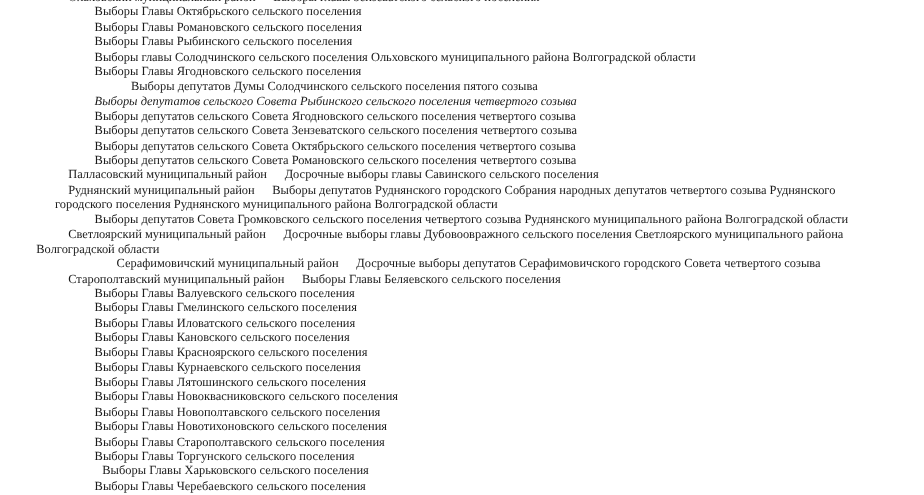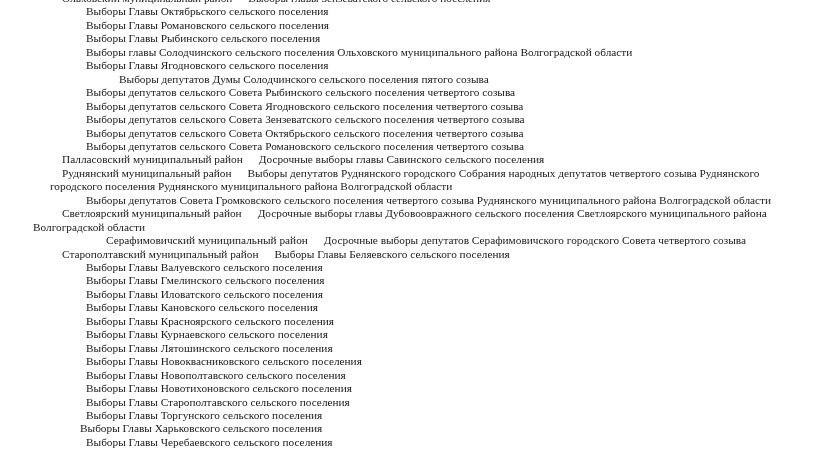--- a/index.html
+++ b/index.html
@@ -16,21 +16,21 @@
 <body>
 
 <div class="doc" id="doc">
     <div class="line" style="top: 0px; left: 62px;"><span>Ольховский муниципальный район</span><span class="gap" style="width: 16px;"></span><span>Выборы главы Зензеватского сельского поселения</span></div>
     <div class="line" style="top: 13.45px; left: 86px;">Выборы Главы Октябрьского сельского поселения</div>
     <div class="line" style="top: 26.9px; left: 86px;">Выборы Главы Романовского сельского поселения</div>
     <div class="line" style="top: 40.35px; left: 86px;">Выборы Главы Рыбинского сельского поселения</div>
     <div class="line" style="top: 53.8px; left: 86px;">Выборы главы Солодчинского сельского поселения Ольховского муниципального района Волгоградской области</div>
     <div class="line" style="top: 67.25px; left: 86px;">Выборы Главы Ягодновского сельского поселения</div>
     <div class="line" style="top: 80.7px; left: 86px; margin-left: 33px;">Выборы депутатов Думы Солодчинского сельского поселения пятого созыва</div>
-    <div class="line" style="top: 94.15px; left: 86px;">Выборы депутатов сельского Совета Рыбинского сельского поселения четвертого созыва</div>
+    <div class="line" style="top: 94.15px; left: 86px; font-style: italic;">Выборы депутатов сельского Совета Рыбинского сельского поселения четвертого созыва</div>
     <div class="line" style="top: 107.6px; left: 86px; text-align: center;">Выборы депутатов сельского Совета Ягодновского сельского поселения четвертого созыва</div>
     <div class="line" style="top: 121.05px; left: 86px;">Выборы депутатов сельского Совета Зензеватского сельского поселения четвертого созыва</div>
     <div class="line" style="top: 134.5px; left: 86px;">Выборы депутатов сельского Совета Октябрьского сельского поселения четвертого созыва</div>
     <div class="line" style="top: 147.95px; left: 86px;">Выборы депутатов сельского Совета Романовского сельского поселения четвертого созыва</div>
     <div class="line" style="top: 161.4px; left: 62px;"><span>Палласовский муниципальный район</span><span class="gap" style="width: 16px;"></span><span>Досрочные выборы главы Савинского сельского поселения</span></div>
     <div class="line" style="top: 174.85px; left: 62px;"><span>Руднянский муниципальный район</span><span class="gap" style="width: 16px;"></span><span>Выборы депутатов Руднянского городского Собрания народных депутатов четвертого созыва Руднянского</span></div>
     <div class="line" style="top: 188.3px; left: 50px;">городского поселения Руднянского муниципального района Волгоградской области</div>
     <div class="line" style="top: 201.75px; left: 86px;">Выборы депутатов Совета Громковского сельского поселения четвертого созыва Руднянского муниципального района Волгоградской области</div>
     <div class="line" style="top: 215.2px; left: 62px;"><span>Светлоярский муниципальный район</span><span class="gap" style="width: 16px;"></span><span>Досрочные выборы главы Дубовоовражного сельского поселения Светлоярского муниципального района</span></div>
     <div class="line" style="top: 228.65px; left: 33px;">Волгоградской области</div>
@@ -41,15 +41,15 @@
     <div class="line" style="top: 295.9px; left: 86px;">Выборы Главы Иловатского сельского поселения</div>
     <div class="line" style="top: 309.35px; left: 86px;">Выборы Главы Кановского сельского поселения</div>
     <div class="line" style="top: 322.8px; left: 86px;">Выборы Главы Красноярского сельского поселения</div>
     <div class="line" style="top: 336.25px; left: 86px;">Выборы Главы Курнаевского сельского поселения</div>
     <div class="line" style="top: 349.7px; left: 86px;">Выборы Главы Лятошинского сельского поселения</div>
     <div class="line" style="top: 363.15px; left: 86px;">Выборы Главы Новоквасниковского сельского поселения</div>
     <div class="line" style="top: 376.6px; left: 86px;">Выборы Главы Новополтавского сельского поселения</div>
     <div class="line" style="top: 390.05px; left: 86px;">Выборы Главы Новотихоновского сельского поселения</div>
     <div class="line" style="top: 403.5px; left: 86px;">Выборы Главы Старополтавского сельского поселения</div>
     <div class="line" style="top: 416.95px; left: 86px;">Выборы Главы Торгунского сельского поселения</div>
-    <div class="line" style="top: 430.4px; left: 80px;">Выборы Главы Харьковского сельского поселения</div>
+    <div class="line" style="top: 430.4px; left: 93px;">Выборы Главы Харьковского сельского поселения</div>
     <div class="line" style="top: 443.85px; left: 86px;">Выборы Главы Черебаевского сельского поселения</div>
   </div>
 
 </body></html>

